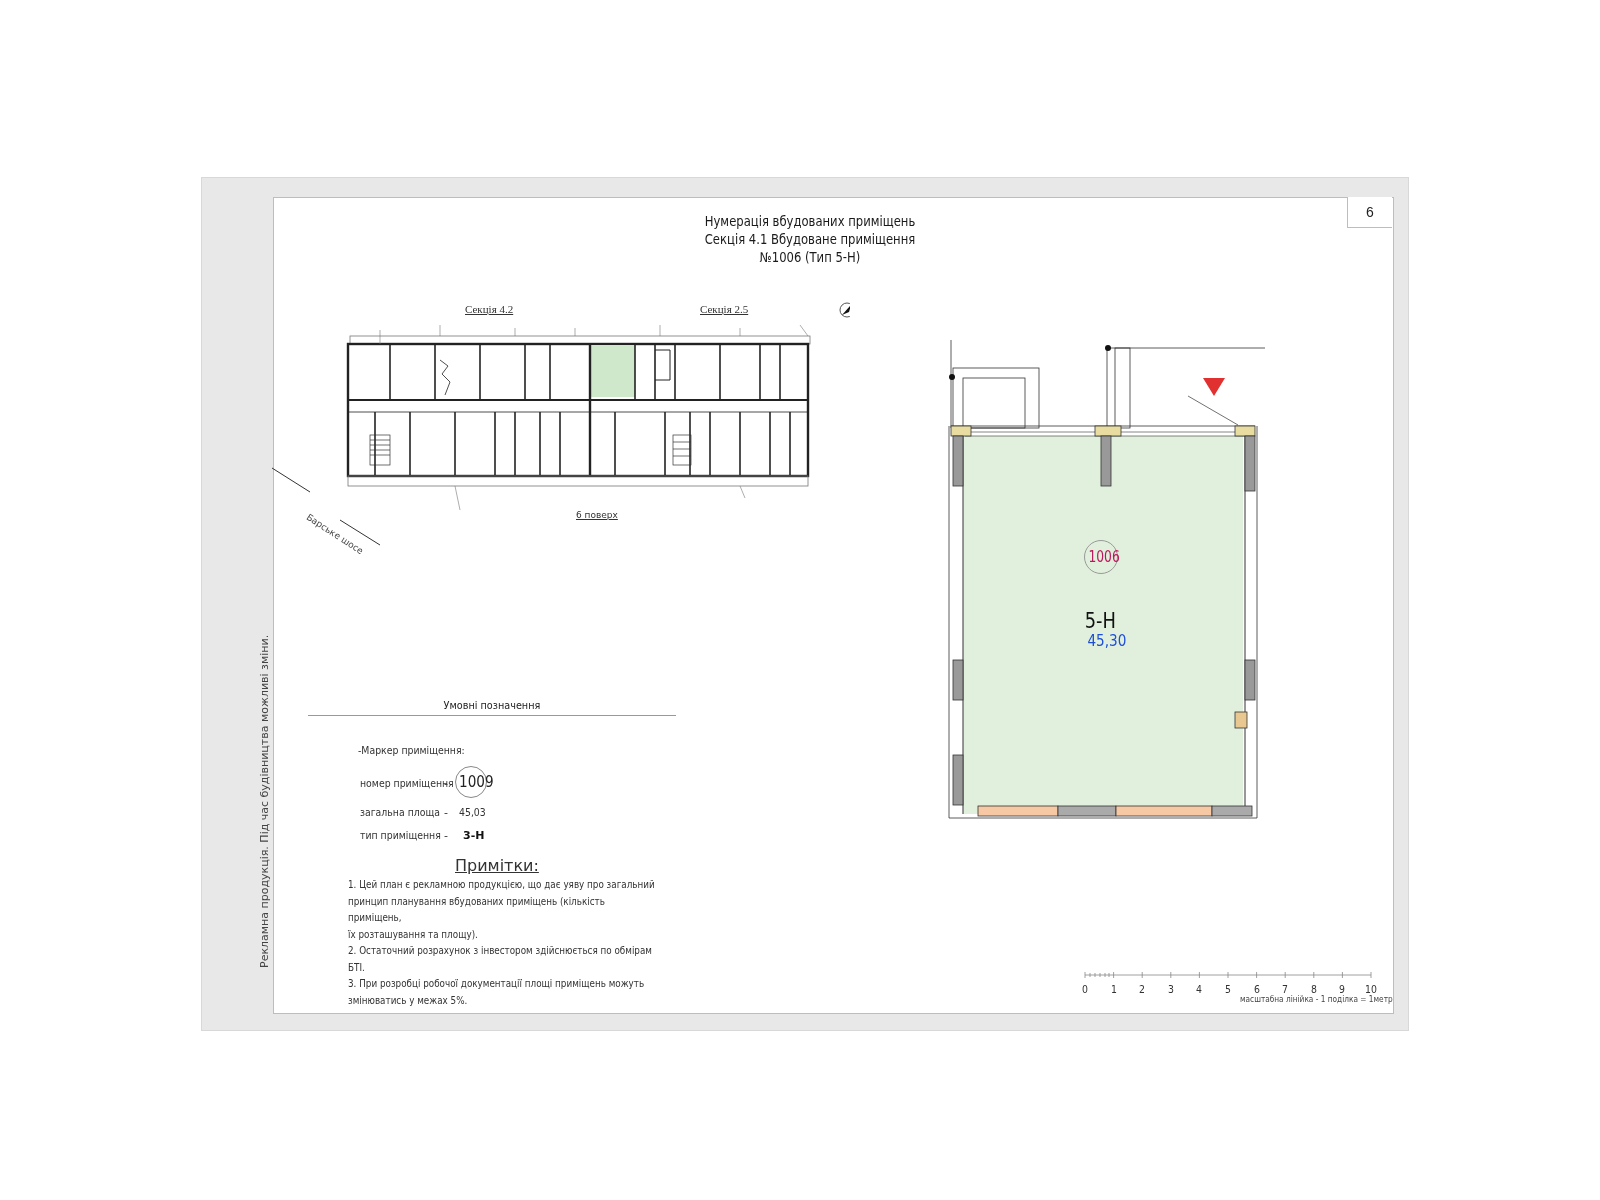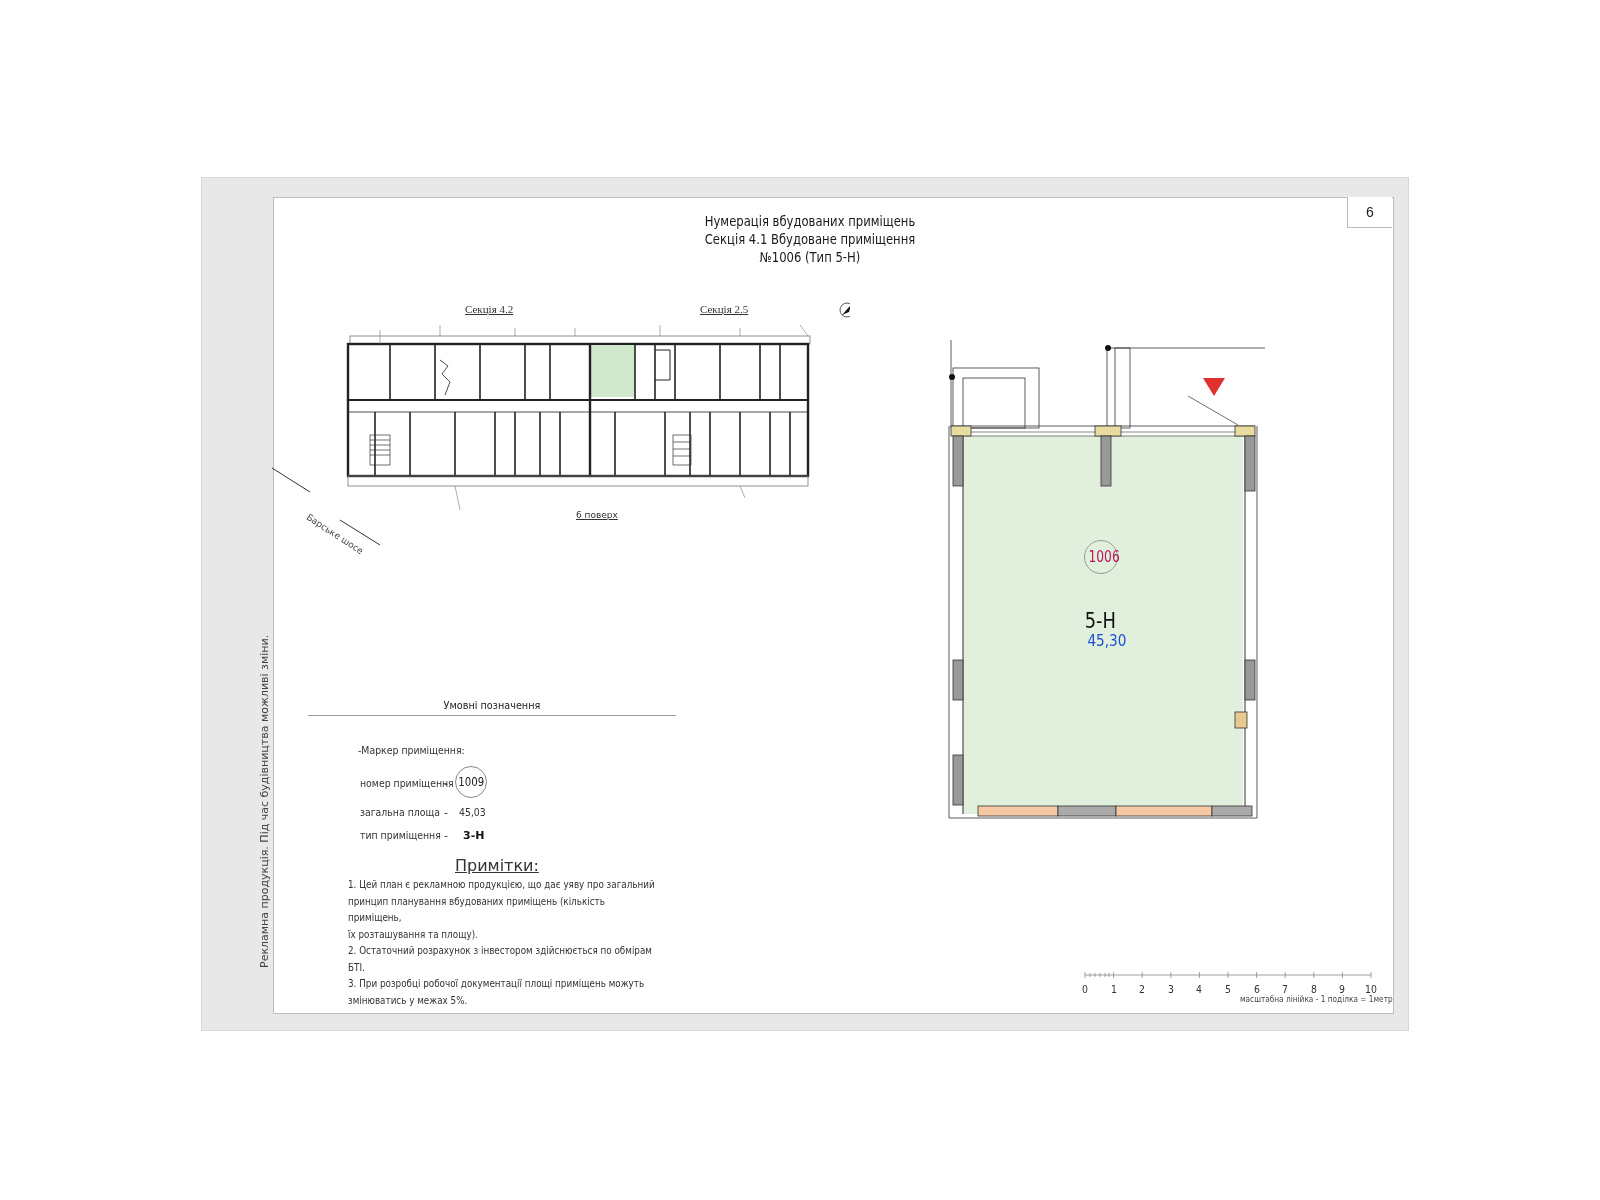--- a/index.html
+++ b/index.html
@@ -45,21 +45,21 @@
   .unitplan { position: absolute; left: 945px; top: 340px; }
   .legend-title {
     position: absolute; left: 308px; top: 699px; width: 368px; text-align: center; font-size: 11px;
     color: #222; border-bottom: 1px solid #999; padding-bottom: 3px; font-family: "DejaVu Sans", sans-serif;
   }
   .legend-title span { display:inline-block; transform: scaleX(0.88); }
   .lg { position: absolute; font-size: 11px; color: #333; font-family: "DejaVu Sans", sans-serif; white-space: nowrap; }
   .lg.narrow { transform: scaleX(0.85); transform-origin: left top; }
   .marker-circle {
     position: absolute; left: 455px; top: 766px; width: 30px; height: 30px; border: 1px solid #888; border-radius: 50%;
-    text-align: left; line-height: 30px; font-size: 12px; color: #222; font-family: "DejaVu Sans", sans-serif;
+    text-align: left; line-height: 30px; font-size: 16px; color: #222; font-family: "DejaVu Sans", sans-serif;
   }
   .marker-circle span { display:inline-block; transform: scaleX(0.85); }
   .bold { font-weight: bold; color: #111; }
   .notes-title {
     position: absolute; left: 455px; top: 856px; font-size: 16px; text-decoration: underline; color: #333;
     font-family: "DejaVu Sans", sans-serif;
   }
   .notes {
     position: absolute; left: 348px; top: 877px; font-size: 11px; line-height: 16.5px; color: #333;
     font-family: "DejaVu Sans", sans-serif; transform: scaleX(0.8); transform-origin: left top; width: 390px;

